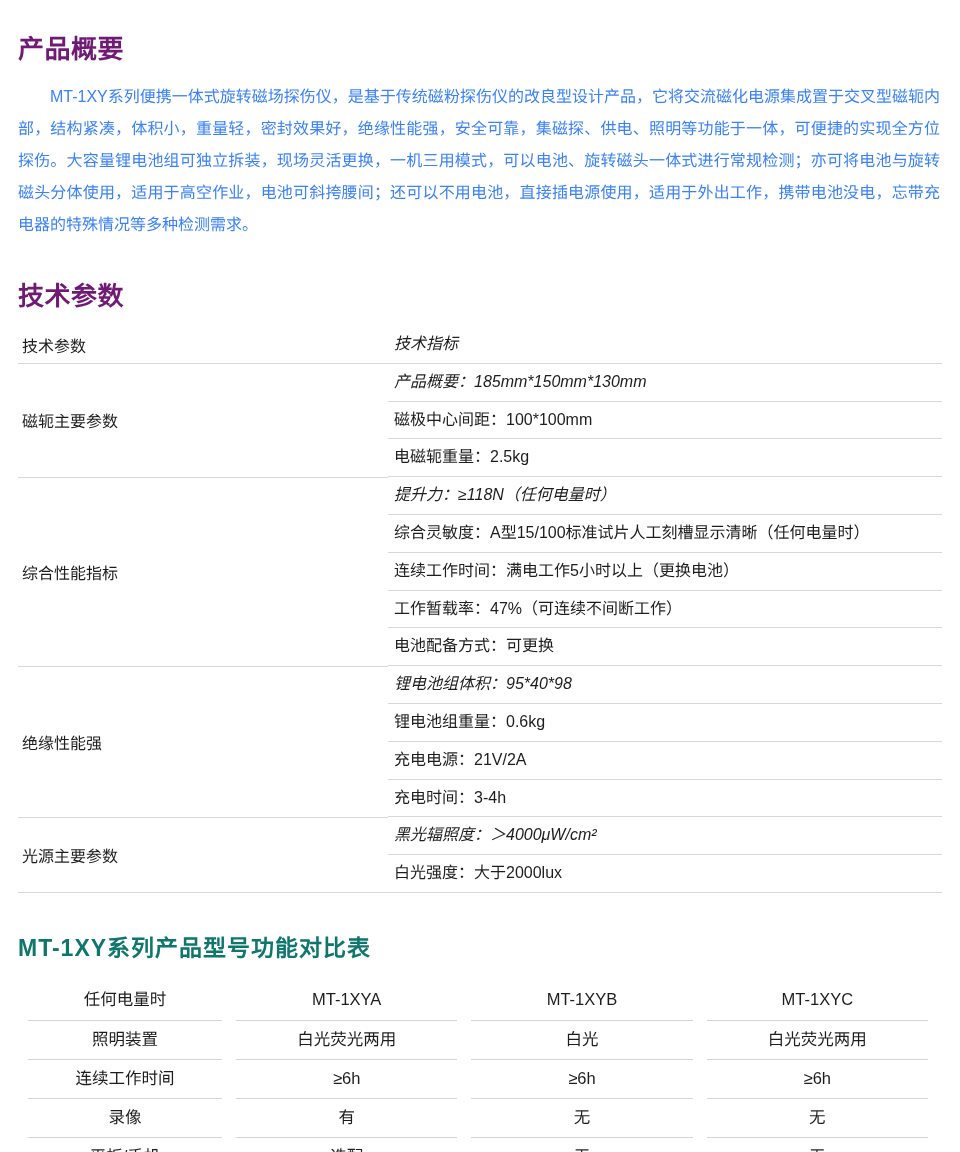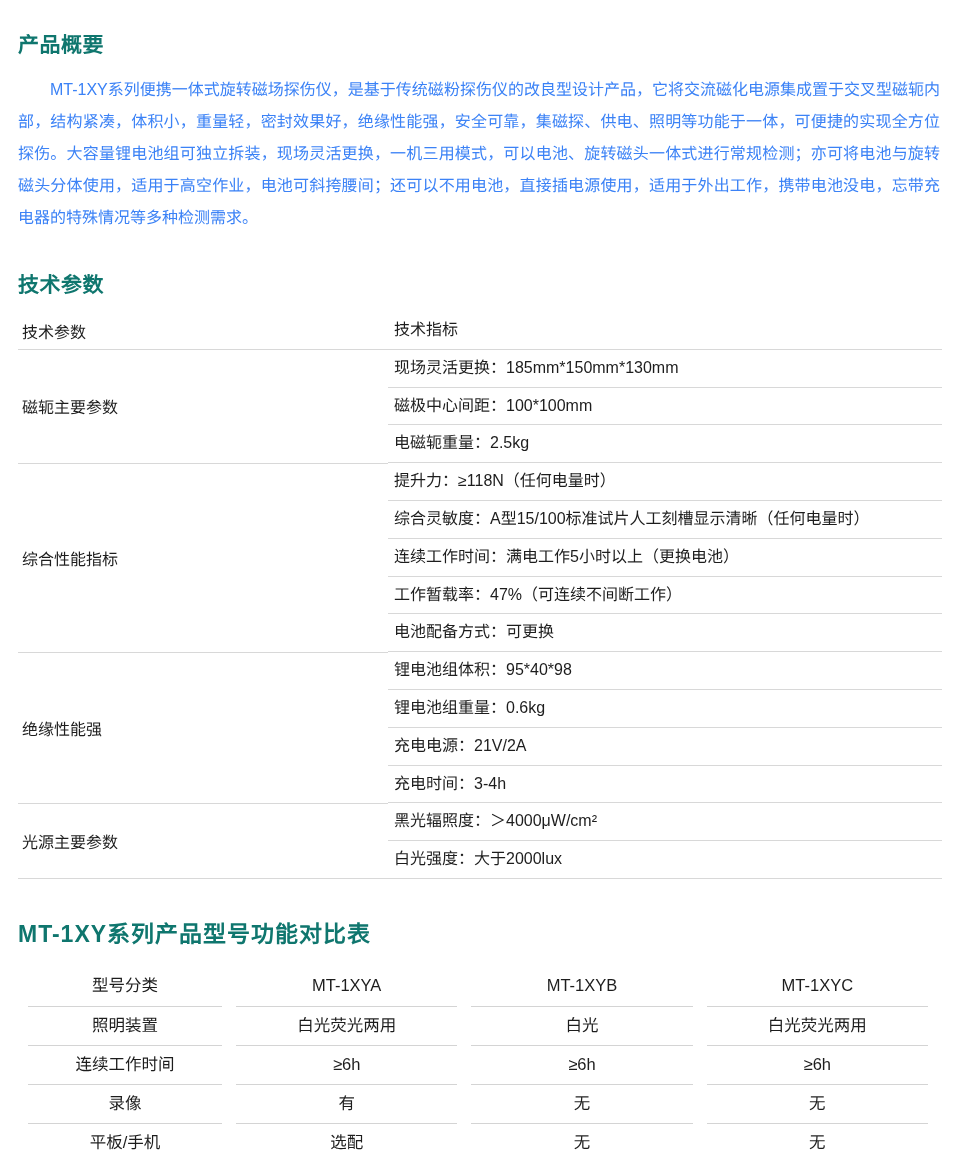--- a/index.html
+++ b/index.html
@@ -15,23 +15,23 @@
     -webkit-font-smoothing: antialiased;
   }
   .page {
     width: 960px;
     box-sizing: border-box;
     padding: 28px 16px 20px 16px;
   }
 
   
   .section-heading {
-    font-size: 21px;
+    font-size: 26px;
     font-weight: bold;
-    color: #0f766e;
+    color: #701a75;
     letter-spacing: 0.5px;
     margin: 0 0 16px 2px;
   }
   .section-heading.tight {
     margin-bottom: 14px;
   }
   .heading-compare {
     font-size: 23px;
     font-weight: bold;
     color: #0f766e;
@@ -82,20 +82,21 @@
   }
   .value-row {
     border-bottom: 1px solid #d8d8d8;
     padding: 6px 4px 6px 6px;
     line-height: 1.55;
     font-size: 16px;
     min-height: 21px;
   }
   .value-row:first-child {
     border-top: none;
+    font-style: italic;
   }
   .spec-label-cell.bordered {
     border-bottom: 1px solid #d8d8d8;
     text-align: right;
   }
   .spec-header-row .spec-label-cell {
     border-bottom: 1px solid #d8d8d8;
   }
   .spec-header-row .label-inner {
     padding: 6px 4px 6px 4px;
@@ -152,21 +153,21 @@
           </td>
         </tr>
 
         <tr>
           <td class="spec-label-cell bordered">
             <div class="label-inner">
               <span class="lbl-text">磁轭主要参数</span>
             </div>
           </td>
           <td class="spec-value-cell">
-            <div class="value-row">现场灵活更换：185mm*150mm*130mm</div>
+            <div class="value-row">产品概要：185mm*150mm*130mm</div>
             <div class="value-row">磁极中心间距：100*100mm</div>
             <div class="value-row">电磁轭重量：2.5kg</div>
           </td>
         </tr>
 
         <tr>
           <td class="spec-label-cell bordered">
             <div class="label-inner">
               <span class="lbl-text">综合性能指标</span>
             </div>
@@ -207,21 +208,21 @@
         </tr>
       </tbody>
     </table>
   </div>
 
   <h2 class="heading-compare">MT-1XY系列产品型号功能对比表</h2>
 
   <table class="compare-table">
     <tbody>
       <tr>
-        <td class="col-head">型号分类</td>
+        <td class="col-head">任何电量时</td>
         <td>MT-1XYA</td>
         <td>MT-1XYB</td>
         <td>MT-1XYC</td>
       </tr>
       <tr>
         <td class="col-head">照明装置</td>
         <td>白光荧光两用</td>
         <td>白光</td>
         <td>白光荧光两用</td>
       </tr>

